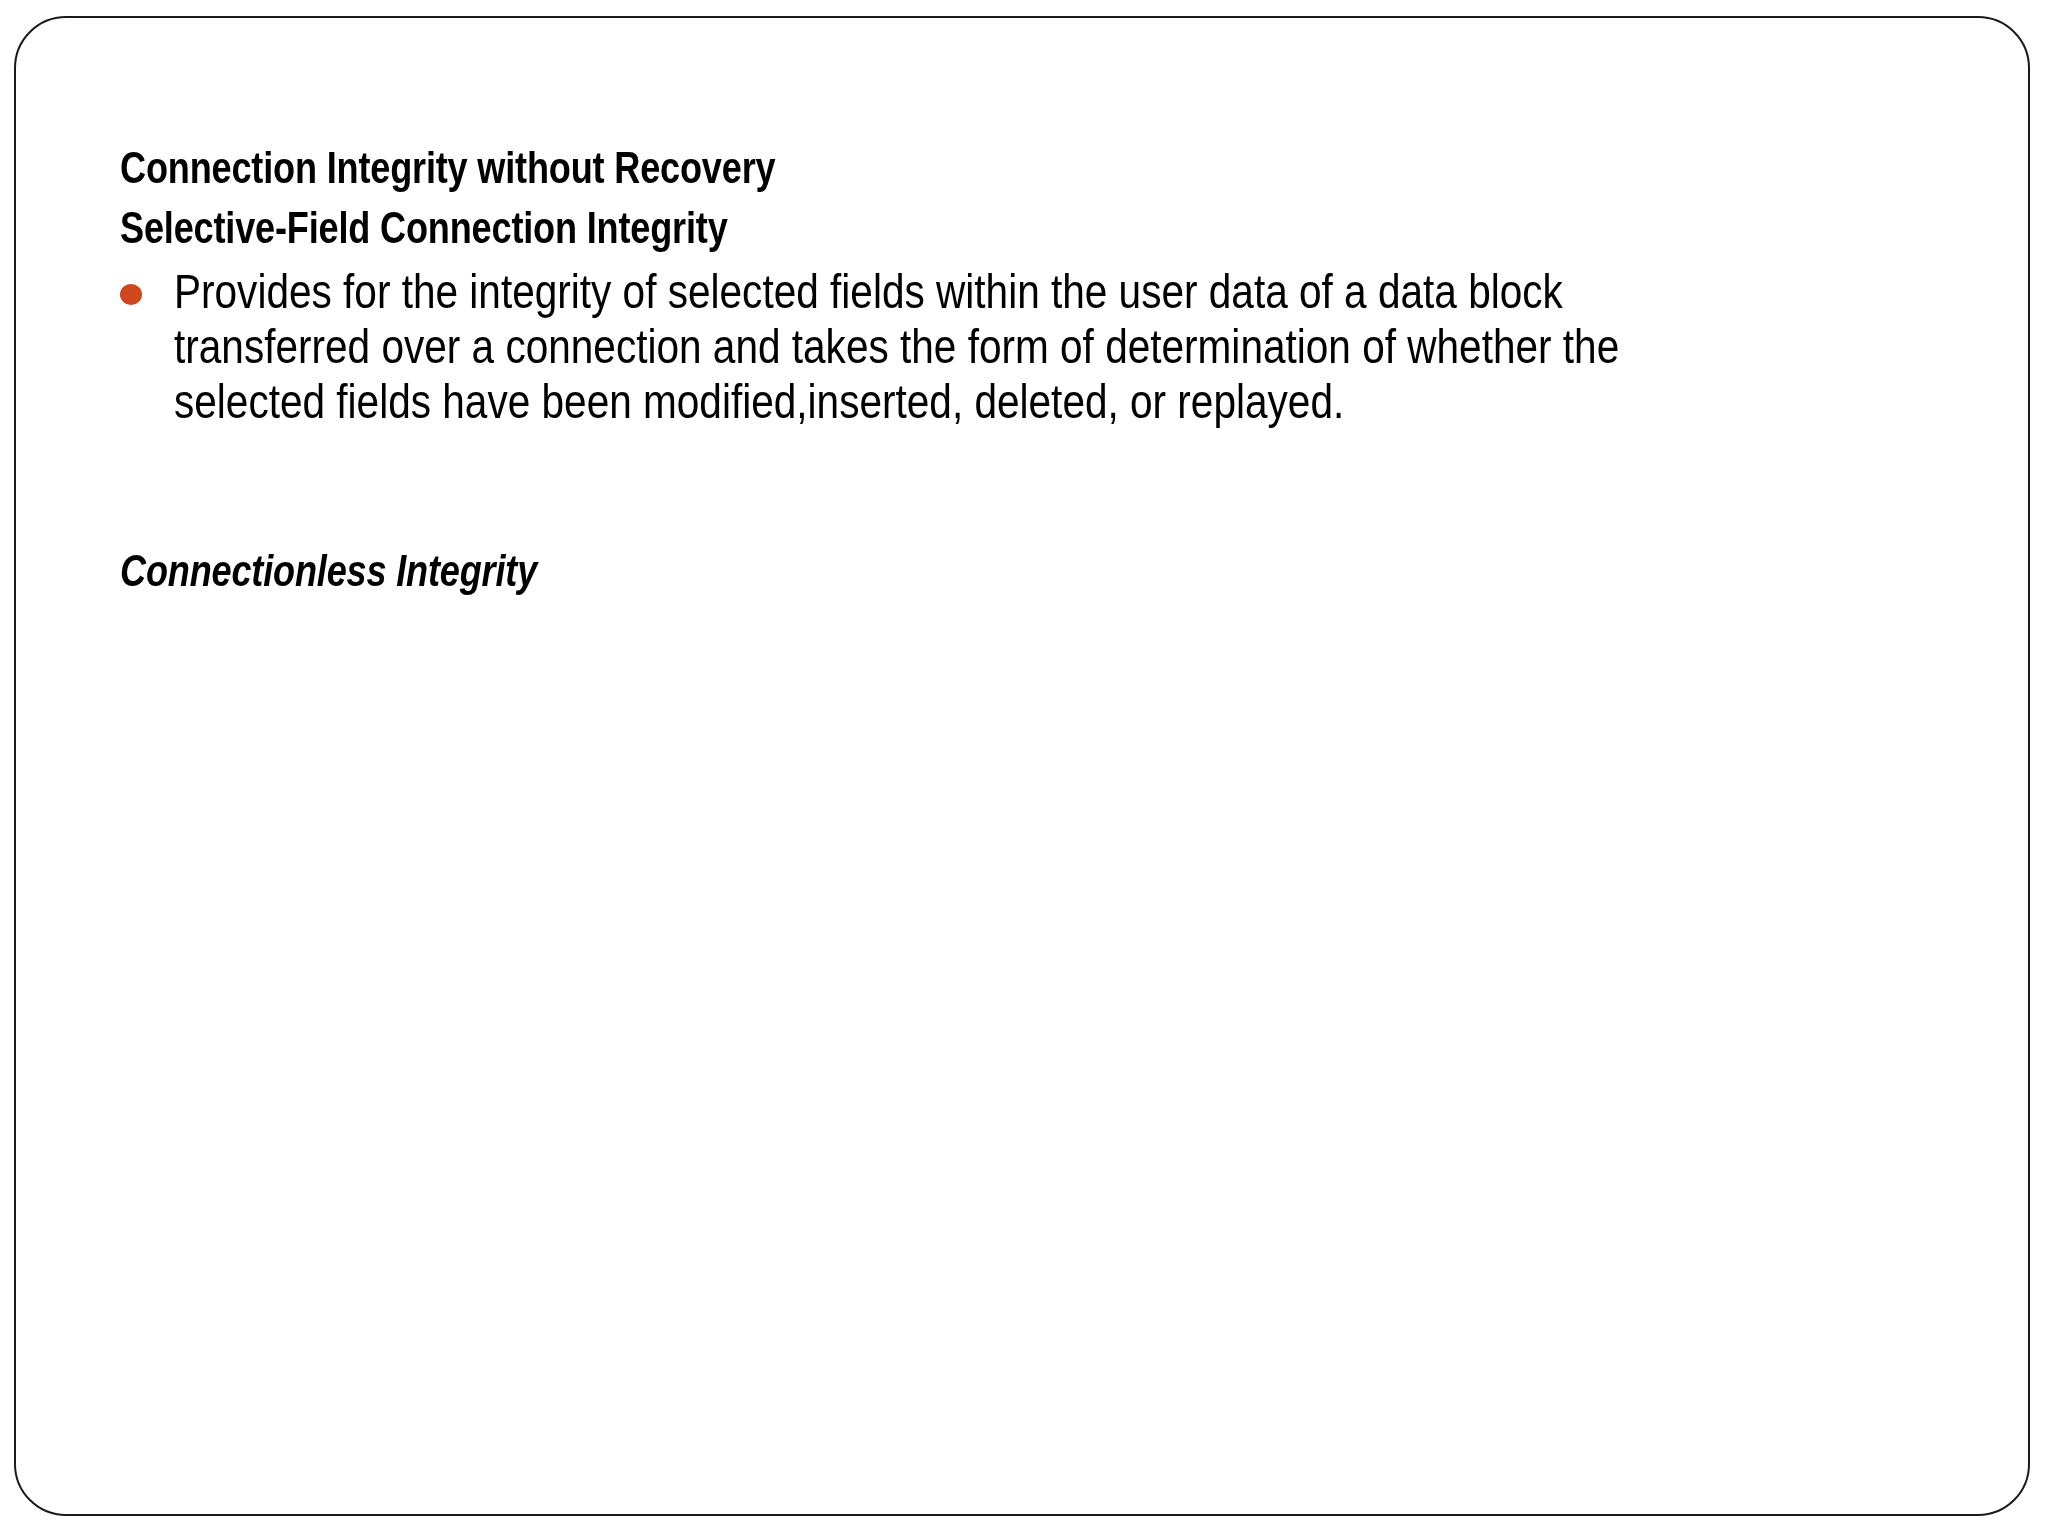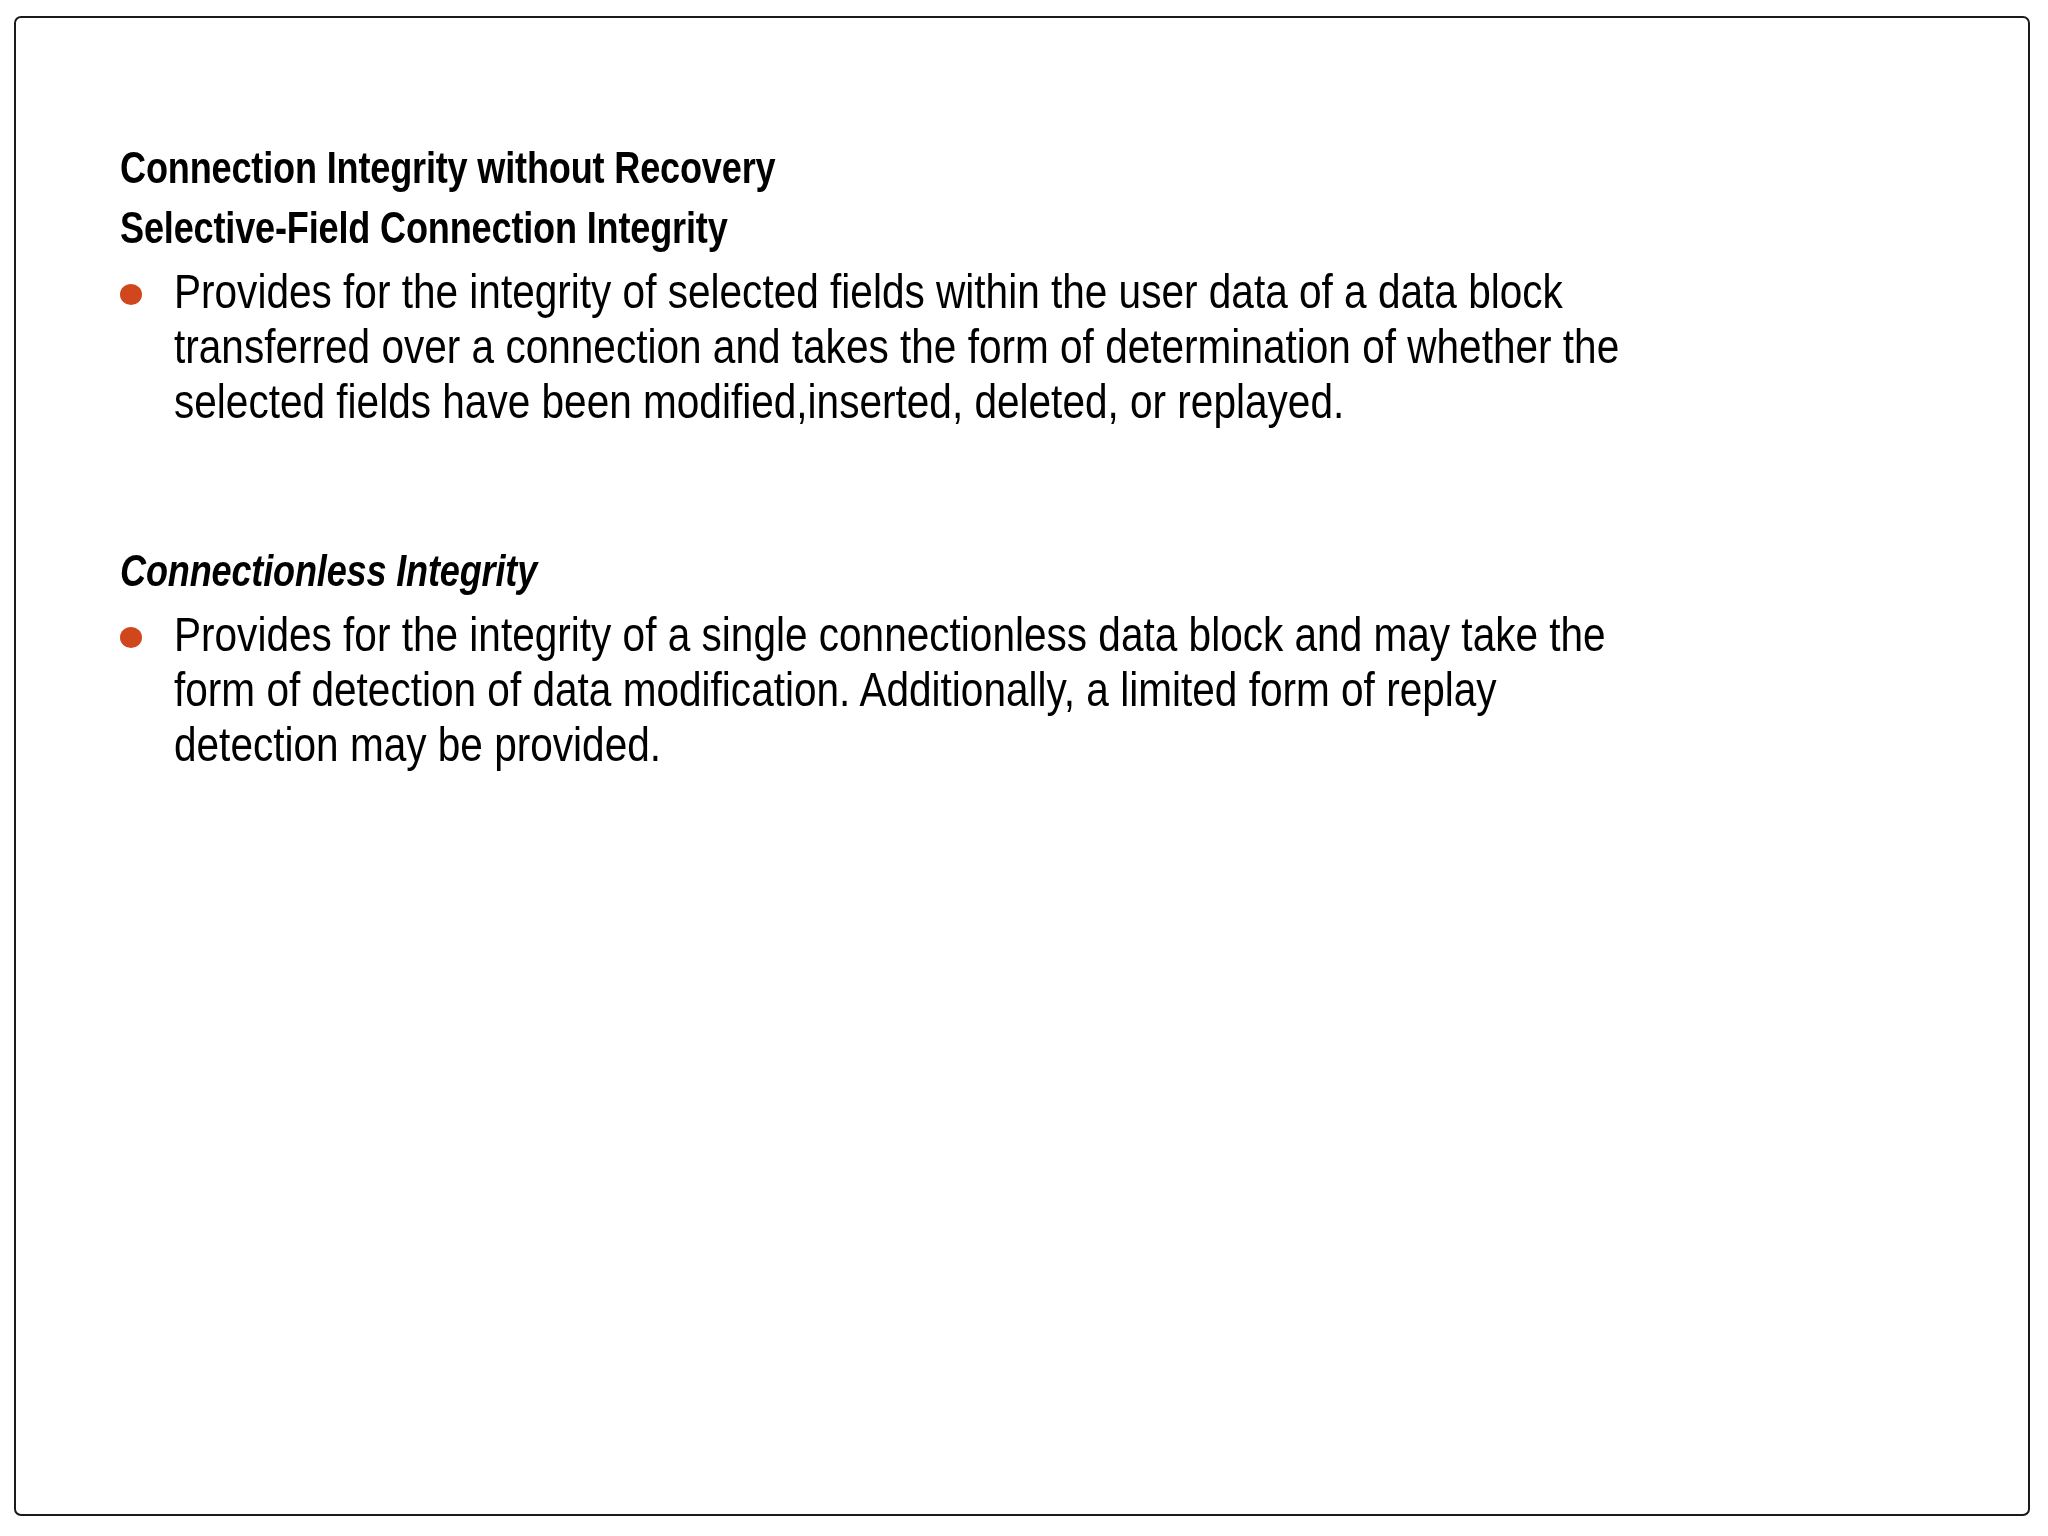--- a/index.html
+++ b/index.html
@@ -89,21 +89,21 @@
     transform-origin: left top;
     width: 118.3%;
   }
 
   
   .sec { margin: 0; padding: 0; }
 </style>
 </head>
 <body style="background: rgb(255, 255, 255);">
 
-<div id="slide" style="border-color: rgb(26, 26, 26); border-radius: 7px;">
+<div id="slide" style="border-color: rgb(26, 26, 26);">
   <div id="content">
 
     <div class="sec">
       <div class="h-slot">
         <div class="heading">Connection Integrity without Recovery</div>
       </div>
     </div>
 
     <div class="sec">
       <div class="h-slot">
@@ -114,25 +114,19 @@
           <span class="bullet-dot" style="background: rgb(208, 71, 30);"></span>
         </div>
         <div class="bullet-text">Provides for the integrity of selected fields within the user data of a data block transferred over a connection and takes the form of determination of whether the selected fields have been modified,inserted, deleted, or replayed.</div>
       </div>
     </div>
 
     <div class="sec">
       <div class="h-slot gap-before">
         <div class="heading">Connectionless Integrity</div>
       </div>
-      <div class="bullet-row">
-        <div class="bullet-dot-cell">
-          <span class="bullet-dot" style="background: rgb(208, 71, 30);"></span>
-        </div>
-        <div class="bullet-text">Provides for the integrity of a single connectionless data block and may take the form of detection of data modification. Additionally, a limited form of replay detection may be provided.</div>
-      </div>
     </div>
 
     <div class="sec">
     </div>
 
   </div>
 </div>
 
 </body></html>

